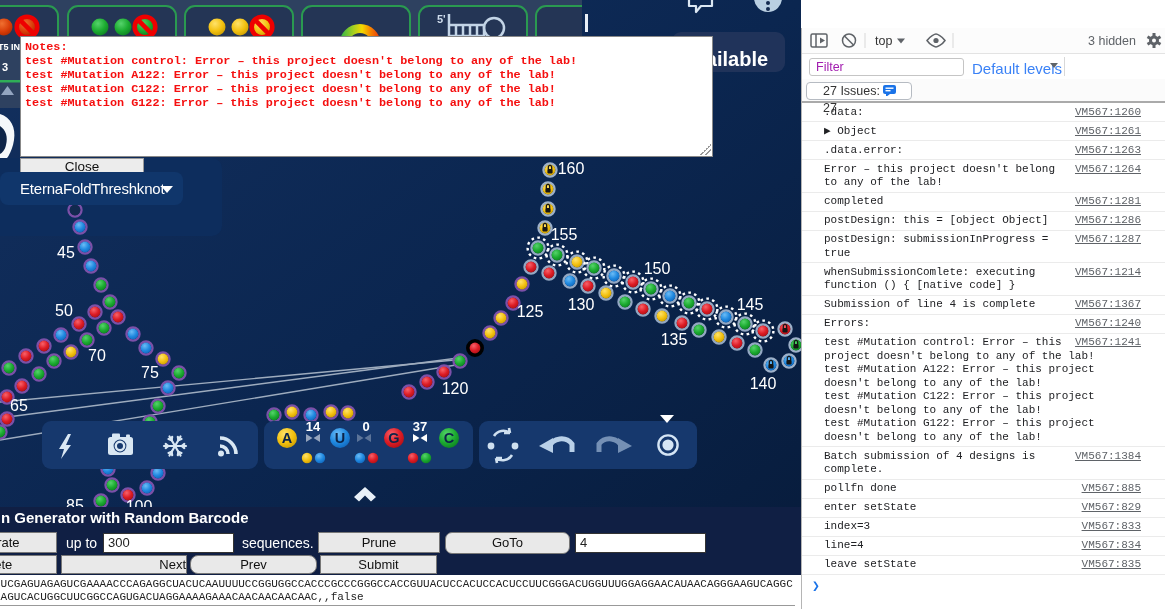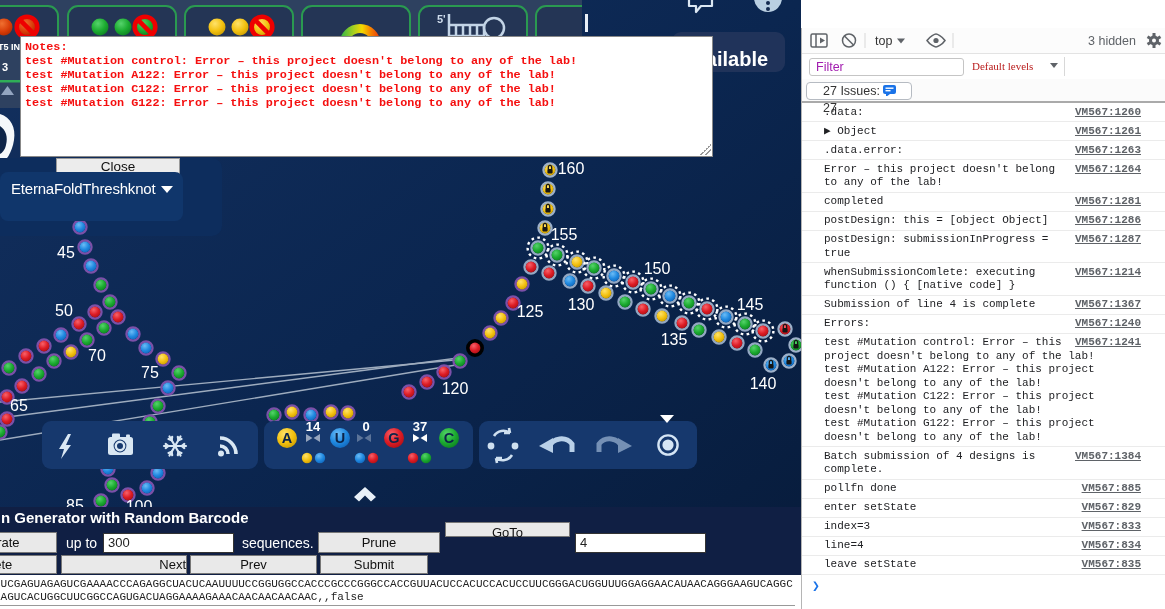--- a/index.html
+++ b/index.html
@@ -5,23 +5,23 @@
 body { width:1165px; height:609px; overflow:hidden; position:relative;
        font-family:"Liberation Sans", sans-serif; background:#fff; }
 #game { position:absolute; left:0; top:0; width:801px; height:609px; overflow:hidden; background:#0b2650; }
 
 #notes { position:absolute; left:20px; top:36px; width:693px; height:121px; background:#ffffff;
   border:1px solid #888; font-family:"Liberation Mono", monospace; font-size:11.8px; font-weight:bold;
   color:#f50f0f; line-height:14px; padding:3px 0 0 4px; white-space:pre; }
 #grip { position:absolute; right:1px; bottom:1px; width:11px; height:11px;
   background:linear-gradient(135deg, transparent 0 50%, #999 50% 56%, transparent 56% 72%, #999 72% 78%, transparent 78%); }
 #closebtn { position:absolute; left:20px; top:158px; width:124px; height:18px; background:#ececec;
-  border:1px solid #9a9a9a; font-size:13.5px; color:#111; text-align:center; line-height:16px;margin-left:36px; }
-#dropdown { position:absolute; left:0px; top:172px; width:183px; height:49px; background:#10366b;
-  border-radius:8px; color:#fff; font-size:15px; line-height:33px; padding-left:11px; white-space:nowrap; letter-spacing:-0.2px; }
+  border:1px solid #9a9a9a; font-size:13.5px; color:#111; text-align:center; line-height:16px; }
+#dropdown { position:absolute; left:0px; top:172px; width:183px; height:33px; background:#10366b;
+  border-radius:8px; color:#fff; font-size:15px; line-height:33px; padding-left:20px; white-space:nowrap; letter-spacing:-0.2px; }
 #dropdown .tri { position:absolute; left:161px; top:14px; width:0; height:0;
   border-left:6px solid transparent; border-right:6px solid transparent; border-top:7px solid #fff; }
 
 #genpanel { position:absolute; left:0; top:507px; width:801px; height:68px; background:#101f44; }
 #genpanel .title { position:absolute; left:1px; top:2px; color:#fff; font-size:15px; font-weight:bold; }
 .gbtn { position:absolute; background:#e9e9e9; border:1px solid #777; font-size:13px; color:#111;
   text-align:center; font-family:"Liberation Sans", sans-serif; }
 .ginp { position:absolute; background:#fff; border:1.5px solid #333; font-size:13px; color:#222; padding-left:4px;
   font-family:"Liberation Sans", sans-serif; }
 .glab { position:absolute; color:#fff; font-size:14px; font-weight:normal; }
@@ -32,28 +32,28 @@
 #dt { position:absolute; left:801px; top:0; width:364px; height:609px; background:#fff;
   border-left:1px solid #b5b5b5; font-family:"Liberation Sans", sans-serif;margin-top:28px; }
 #dt-top { position:absolute; left:0; top:0; width:100%; height:26px; background:#fcfcfc; border-bottom:1px solid #e3e3e3; }
 #dt-filter { position:absolute; left:0; top:26px; width:100%; height:25px; background:#fff; }
 #dt-issues { position:absolute; left:0; top:51px; width:100%; height:24px; background:#fbfbfb; border-bottom:2px solid #aaaaaa; }
 #issuebox { position:absolute; left:4px; top:3px; width:106px; height:18px; border:1px solid #b6bbc2; border-radius:4px;
   background:#fff; font-size:12.5px; color:#333; line-height:17px; padding-left:16px; }
 #dt-rows { position:absolute; left:0; top:75px; width:100%; }
 .crow { position:relative; border-bottom:1px solid #ebebeb; padding:2.5px 0 2px 22px;
   font-family:"Liberation Mono", monospace; font-size:11px; line-height:13.5px; color:#202124; white-space:pre; }
-.vml { position:absolute; right:24px; top:2.5px; color:#5f6368; text-decoration:underline;font-weight:bold; }
+.vml { position:absolute; right:24px; top:2.5px; color:#5f6368; text-decoration:underline; }
 #prompt { position:absolute; left:10px; top:550px; color:#1a73e8; font-weight:bold; font-size:13px;
   font-family:"Liberation Mono", monospace; }
 #dt-bottom { position:absolute; left:0; top:583px; width:100%; height:26px; background:#f1f3f4; border-top:1px solid #dadce0; }
 #dt-bottom span { position:absolute; top:5px; font-size:10px; color:#5f6368;font-family:Liberation Serif, serif; }
 .ffilter { position:absolute; left:7px; top:4px; width:155px; height:18px; border:1px solid #c5c5c5; border-radius:3px;
   background:#fff; color:#a21caf; font-size:12.5px; line-height:16px; padding-left:6px; }
-.dtlabel { position:absolute; font-size:11px; color:#b91c1c;font-family:Liberation Serif, serif; }
+.dtlabel { position:absolute; font-size:15px; color:#3b82f6; }
 .vsep { position:absolute; width:1px; background:#d8d8d8; }
 </style></head>
 <body>
 <div id="game">
 <svg width="801" height="609" viewBox="0 0 801 609" style="position:absolute;left:0;top:0">
 <defs>
 <radialGradient id="gB" cx="0.38" cy="0.3" r="0.8">
           <stop offset="0" stop-color="#6cbcf6"></stop>
           <stop offset="0.55" stop-color="#2089e0"></stop>
           <stop offset="1" stop-color="#0f63b8"></stop>
@@ -484,26 +484,26 @@
 test #Mutation G122: Error – this project doesn't belong to any of the lab!<div id="grip"></div></div>
 <div id="closebtn">Close</div>
 <div id="dropdown">EternaFoldThreshknot<span class="tri"></span></div>
 <div id="genpanel">
   <div class="title">n Generator with Random Barcode</div>
   <div class="gbtn" style="left:-72px; top:25px; width:129px; height:21px; line-height:19px;">Generate</div>
   <div class="glab" style="left:66px; top:28px;">up to</div>
   <div class="ginp" style="left:103px; top:26px; width:131px; height:20px; line-height:17px;">300</div>
   <div class="glab" style="left:242px; top:28px;">sequences.</div>
   <div class="gbtn" style="left:318px; top:25px; width:122px; height:21px; line-height:19px;">Prune</div>
-  <div class="gbtn" style="left:445px; top:15px; width:125px; height:15px; line-height:19px;">GoTo</div>
+  <div class="gbtn" style="left:445px; top:25px; width:125px; height:22px; line-height:19px;border-radius:7px;">GoTo</div>
   <div class="ginp" style="left:575px; top:26px; width:131px; height:20px; line-height:17px;">4</div>
   <div class="gbtn" style="left:-70px; top:48px; width:127px; height:19px; line-height:17px;">Delete</div>
   <div class="gbtn" style="left:61px; top:48px; width:126px; height:19px; line-height:17px;text-align:right;">Next</div>
-  <div class="gbtn" style="left:190px; top:48px; width:127px; height:19px; line-height:17px;">Prev</div>
-  <div class="gbtn" style="left:320px; top:48px; width:108px; height:19px; line-height:17px;">Submit</div>
+  <div class="gbtn" style="left:190px; top:48px; width:127px; height:19px; line-height:17px;border-radius:8px;">Prev</div>
+  <div class="gbtn" style="left:320px; top:48px; width:117px; height:19px; line-height:17px;">Submit</div>
 </div>
 <div id="seqarea"><div style="position:absolute;left:-6px;top:3px;">CUCGAGUAGAGUCGAAAACCCAGAGGCUACUCAAUUUUCCGGUGGCCACCCGCCCGGGCCACCGUUACUCCACUCCACUCCUUCGGGACUGGUUUGGAGGAACAUAACAGGGAAGUCAGGC</div>
 <div style="position:absolute;left:-6px;top:16px;">UAGUCACUGGCUUCGGCCAGUGACUAGGAAAAGAAACAACAACAACAAC,,false</div>
 <div class="bline"></div></div>
 </div>
 
 <div id="dt">
 <div id="dt-top">
   <svg width="364" height="26" style="position:absolute;left:0;top:0">
     <g fill="none" stroke="#5f6368" stroke-width="1.5">

